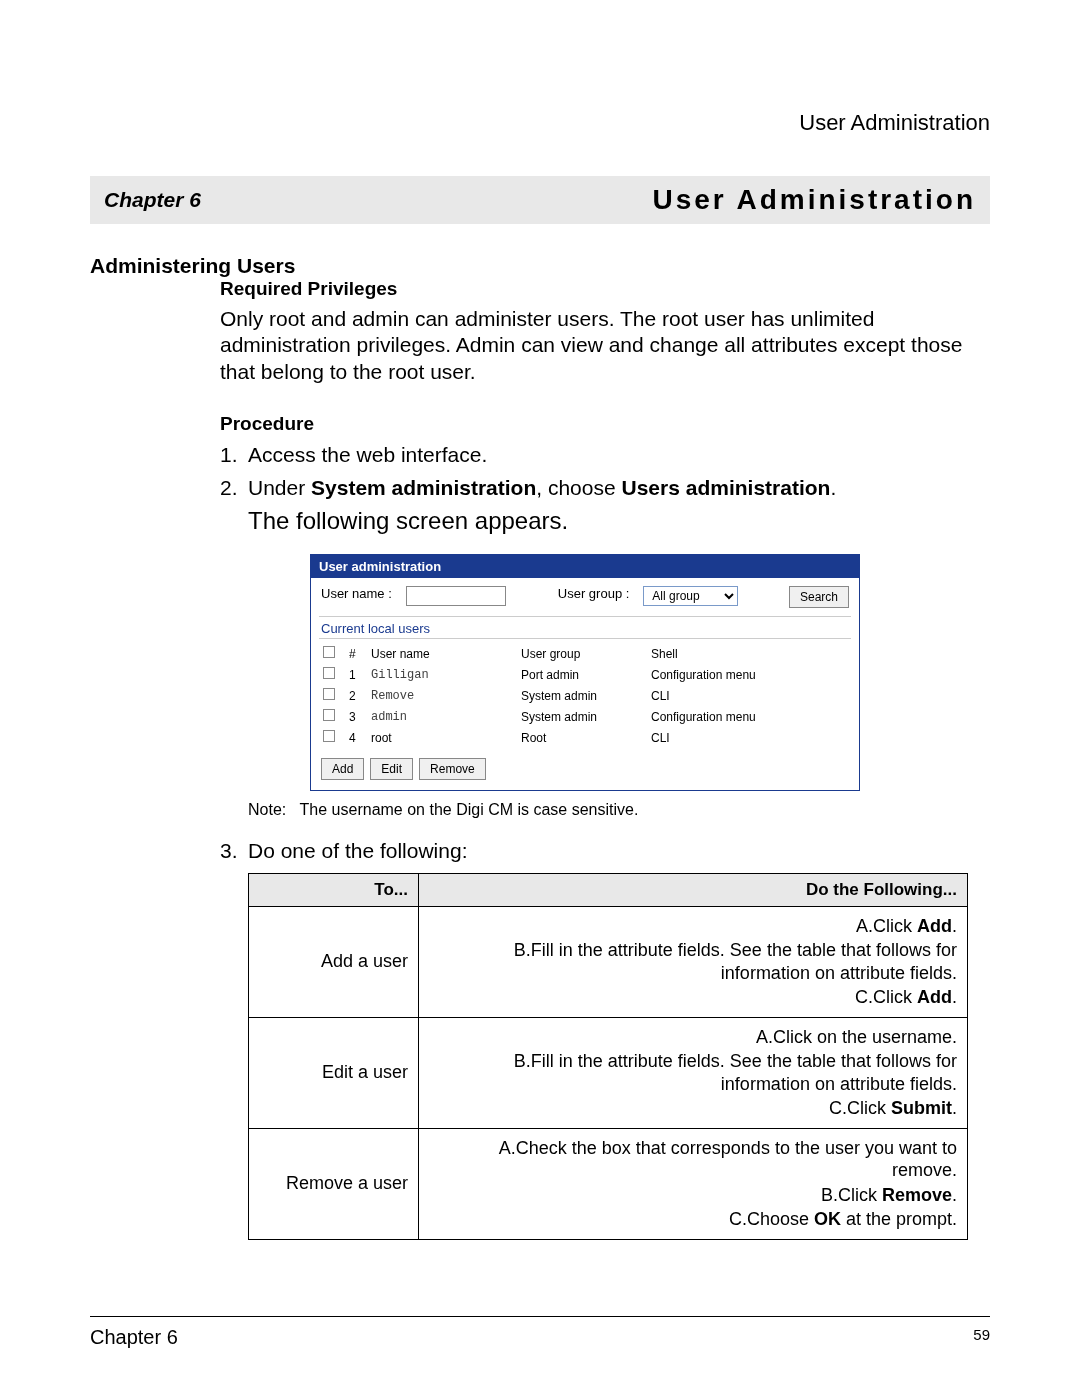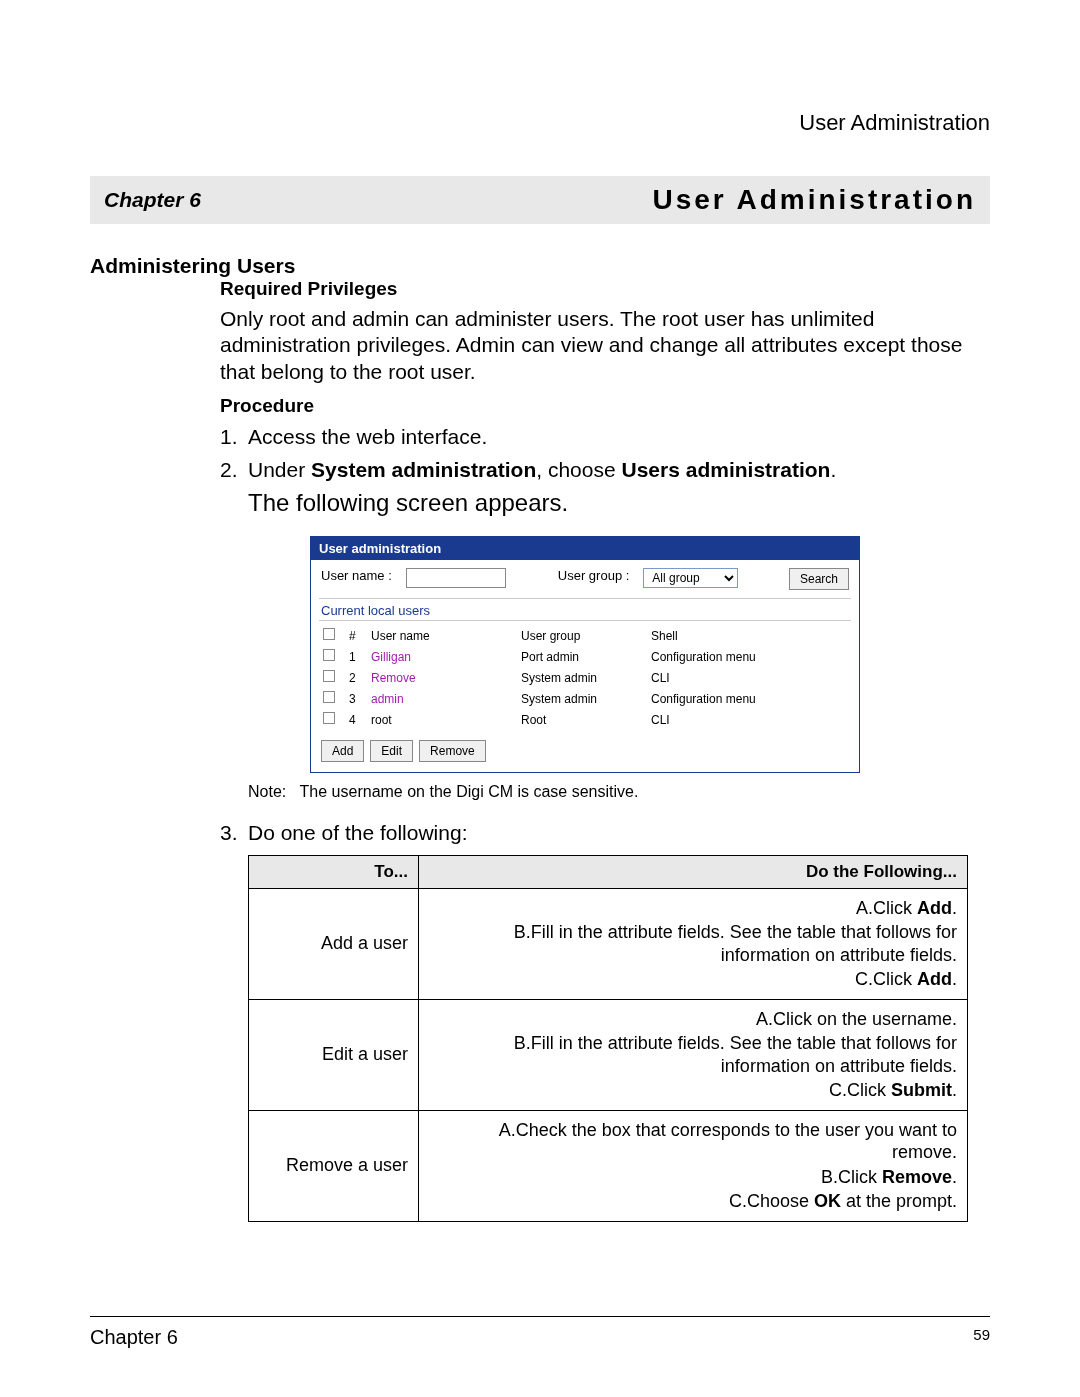--- a/index.html
+++ b/index.html
@@ -45,21 +45,21 @@
     padding-left: 130px;
   }
   .subhead {
     font-weight: bold;
     font-size: 19px;
     margin-bottom: 6px;
   }
   .body-text {
     font-size: 21px;
     line-height: 1.25;
-    margin-bottom: 10px;
+    margin-bottom: 28px;
   }
   .ol-item {
     font-size: 21px;
     line-height: 1.3;
     margin-bottom: 6px;
     padding-left: 28px;
     text-indent: -28px;
   }
   .ol-item .num { display: inline-block; width: 28px; text-indent: 0; }
   .after-text { font-size: 24px; margin: 4px 0 19px 28px; }
@@ -126,21 +126,21 @@
   .ss-table th, .ss-table td {
     text-align: left;
     padding: 3px 4px;
     vertical-align: middle;
   }
   .ss-table th { font-weight: normal; color: #000; }
   .ss-chk {
     width: 12px; height: 12px; border: 1px solid #888; display: inline-block;
     background: #fff;
   }
-  .ss-link { color: #a21caf; }
+  .ss-link { color: #404040; font-family: Liberation Mono, monospace; }
   .ss-btn-row { padding: 6px 10px 10px 10px; display: flex; gap: 6px; }
 
   
   .action-table {
     border-collapse: collapse;
     margin: 8px 0 0 28px;
     width: 720px;
     font-size: 18px;
   }
   .action-table th, .action-table td {

